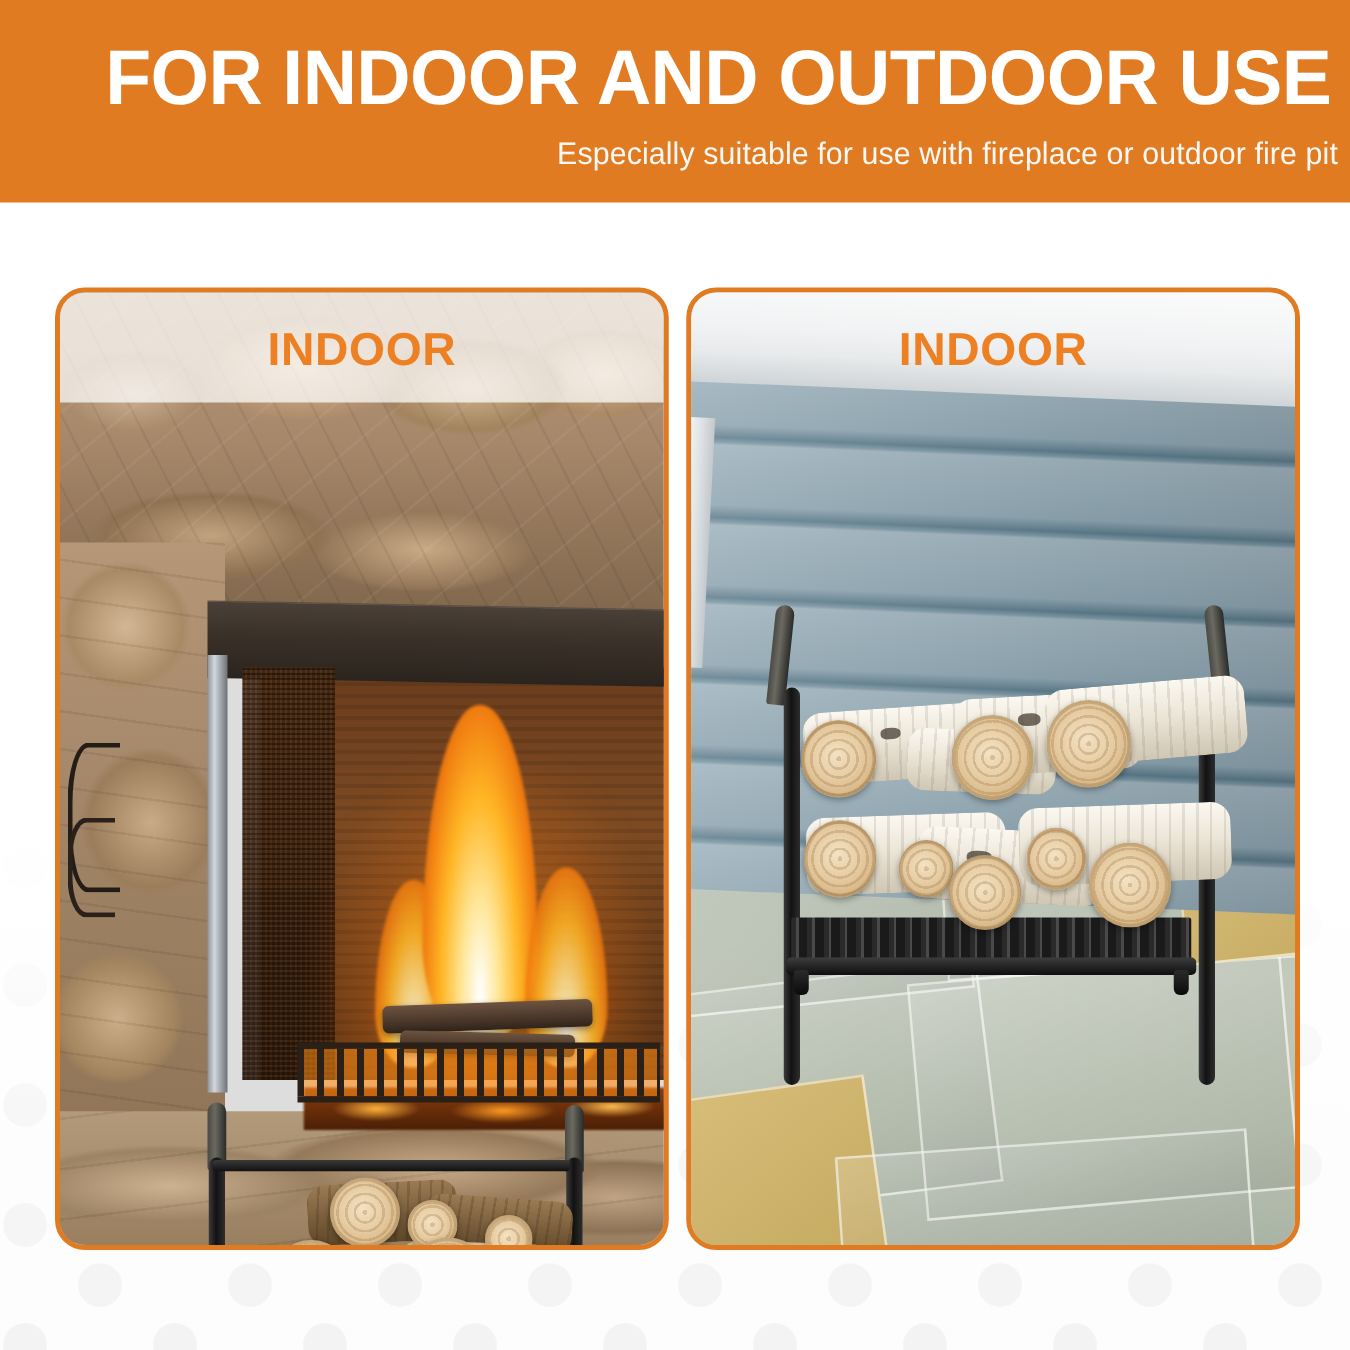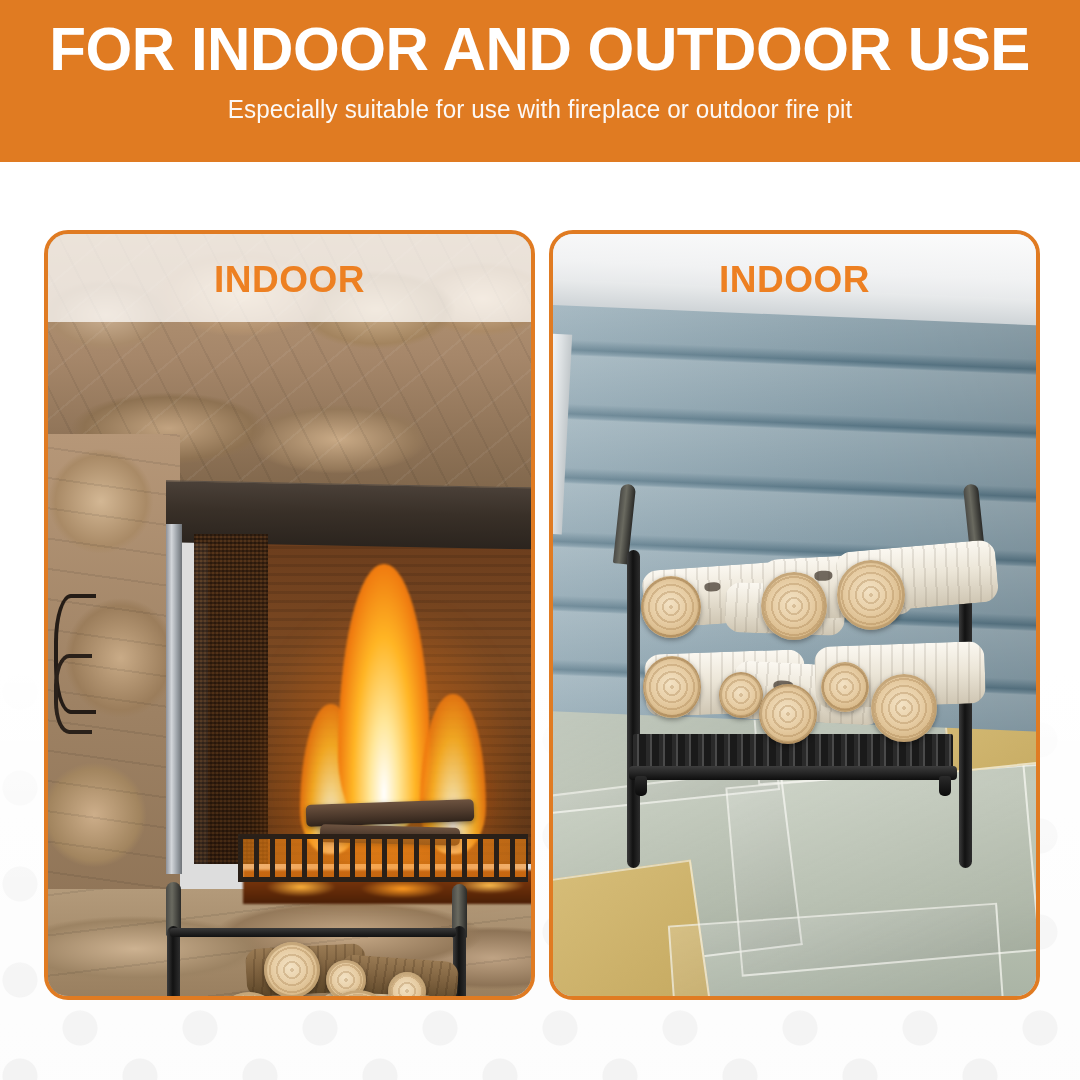--- a/index.html
+++ b/index.html
@@ -26,22 +26,22 @@
     position:absolute; inset:0;
     background:linear-gradient(180deg,#ffffff 0%,#ffffff 62%,rgba(255,255,255,.55) 80%,rgba(255,255,255,.25) 100%);
     z-index:1; pointer-events:none;
   }
 
   
   #header{
     position:absolute; left:0; top:0; width:1080px; height:162px;
     background:#e07b22;
     z-index:5;
-    display:flex; flex-direction:column; align-items:center; justify-content:flex-start;
-    padding-top:16px;
+    display:flex; flex-direction:column; align-items:flex-end; justify-content:flex-start;
+    padding-top:30px;
   }
   #header-title{
     color:#ffffff;
     font-size:62px;
     font-weight:bold;
     letter-spacing:-0.5px;
     line-height:1.05;
     transform:scaleX(.97);
     white-space:nowrap;
   }

